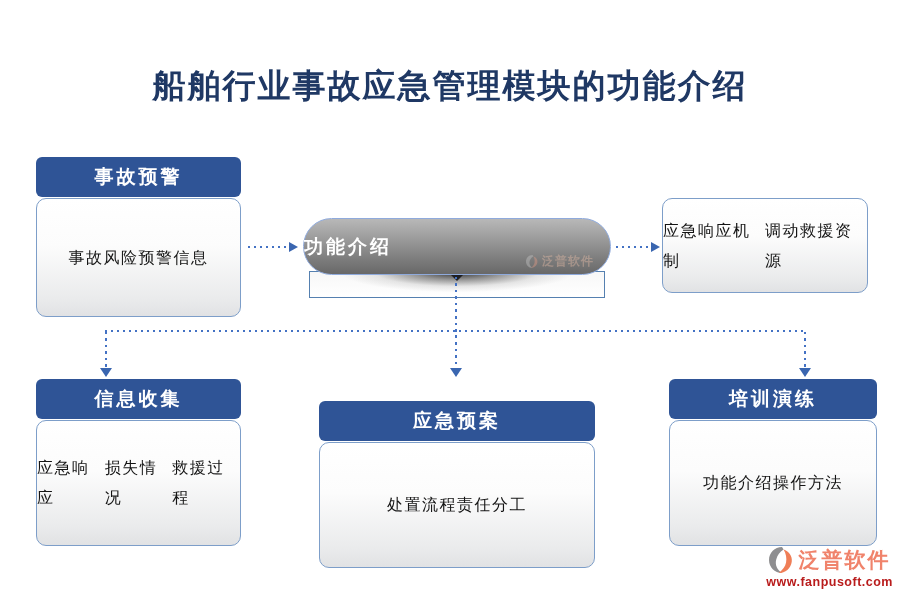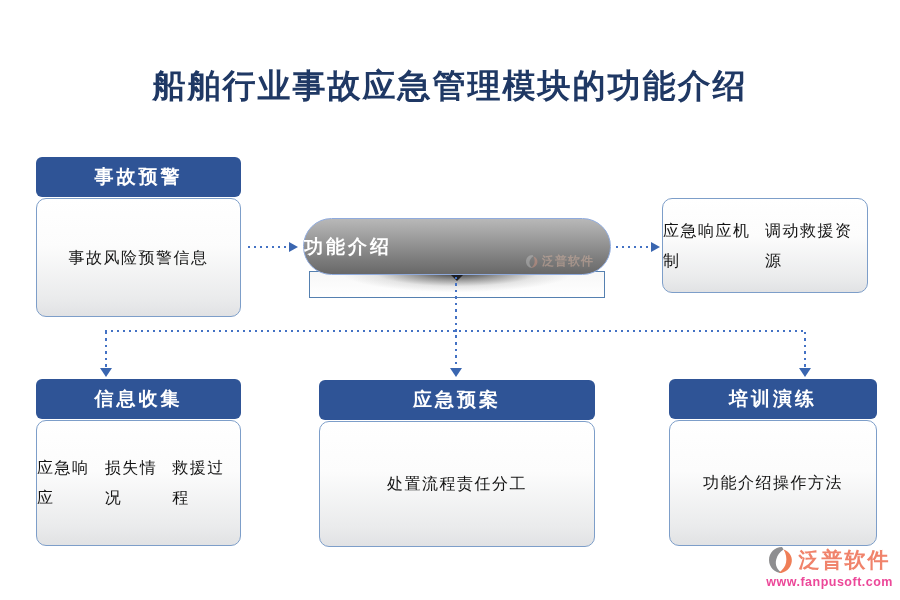--- a/index.html
+++ b/index.html
@@ -69,21 +69,21 @@
     border-top:5px solid transparent; border-bottom:5px solid transparent;
     border-left:9px solid #3A66B0; }
   .arr-d { position:absolute; width:0; height:0; z-index:4;
     border-left:6px solid transparent; border-right:6px solid transparent;
     border-top:9px solid #3A66B0; }
 
   
   .brand { position:absolute; right:7px; bottom:11px; text-align:center; }
   .brand-row { display:flex; align-items:center; justify-content:center; gap:4px; }
   .brand-name { font-size:21px; font-weight:700; color:#F0836B; letter-spacing:2px; }
-  .brand-url { font-size:12.5px; font-weight:700; color:#ec4899; letter-spacing:.5px; margin-top:1px; }
+  .brand-url { font-size:12.5px; font-weight:700; color:#b91c1c; letter-spacing:.5px; margin-top:1px; }
 </style>
 </head>
 <body>
 
 <div class="stage">
 
   <div class="page-title">船舶行业事故应急管理模块的功能介绍</div>
 
   <div class="card" style="left:36px;top:157px;width:205px;height:160px;">
     <div class="card-header">事故预警</div>
@@ -134,21 +134,21 @@
 
   <div class="card" style="left:36px;top:379px;width:205px;height:167px;border-radius:7px;">
     <div class="card-header">信息收集</div>
     <div class="card-body">
       <div class="line">应急响应</div>
       <div class="line">损失情况</div>
       <div class="line">救援过程</div>
     </div>
   </div>
 
-  <div class="card" style="left:319px;top:380px;width:276px;height:167px;">
+  <div class="card" style="left:319px;top:401px;width:276px;height:167px;">
     <div class="card-header">应急预案</div>
     <div class="card-body">
       <div class="line">处置流程</div>
       <div class="line">责任分工</div>
     </div>
   </div>
 
   <div class="card" style="left:669px;top:379px;width:208px;height:167px;">
     <div class="card-header">培训演练</div>
     <div class="card-body">

